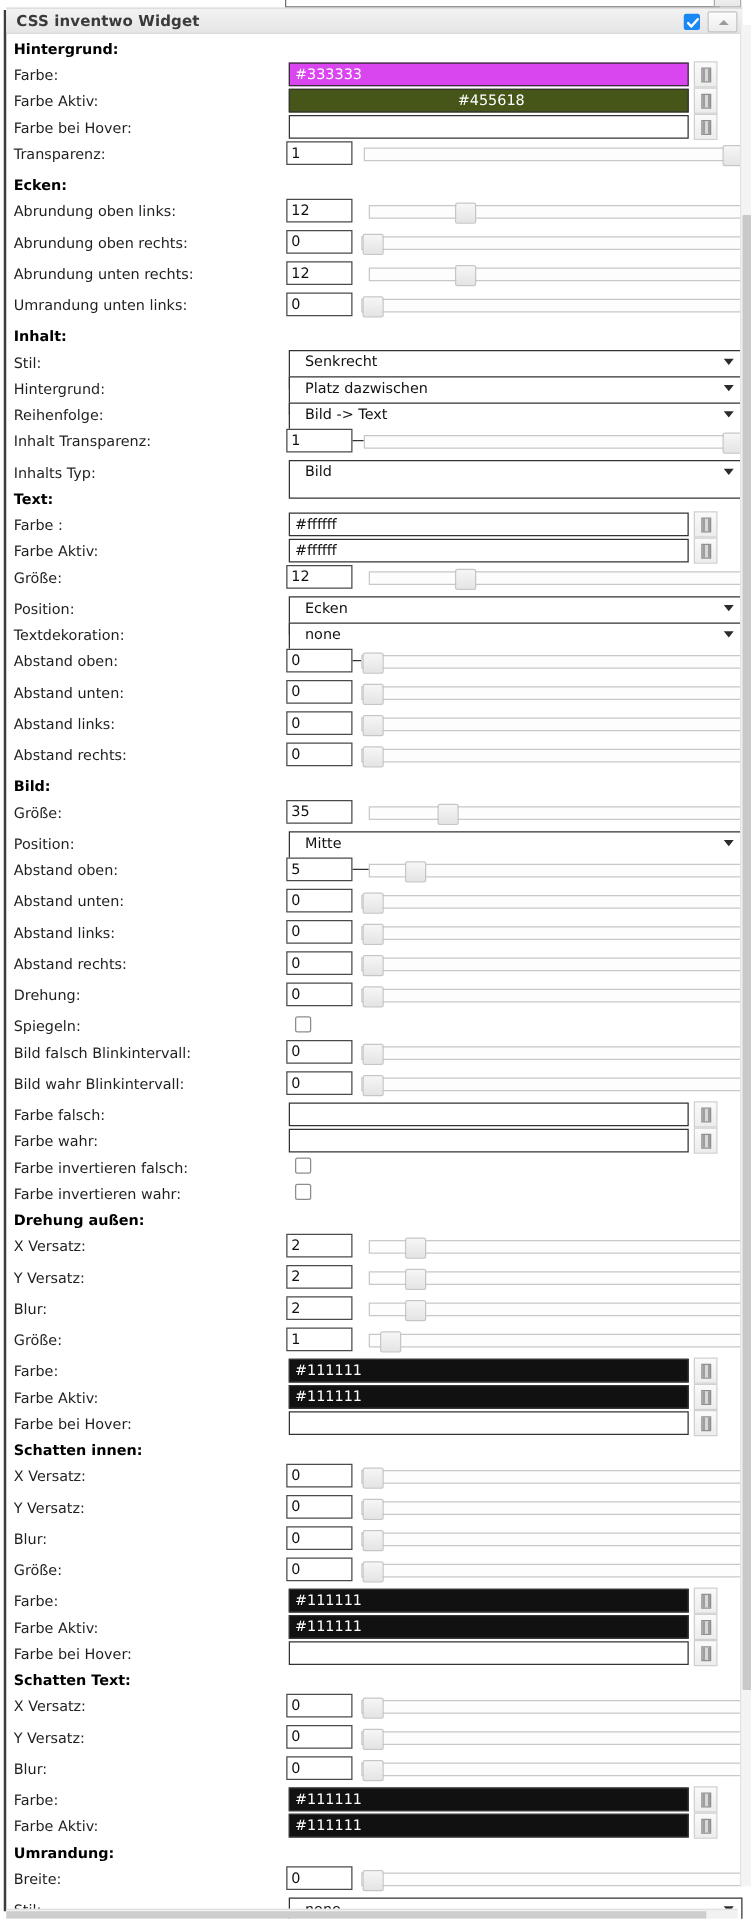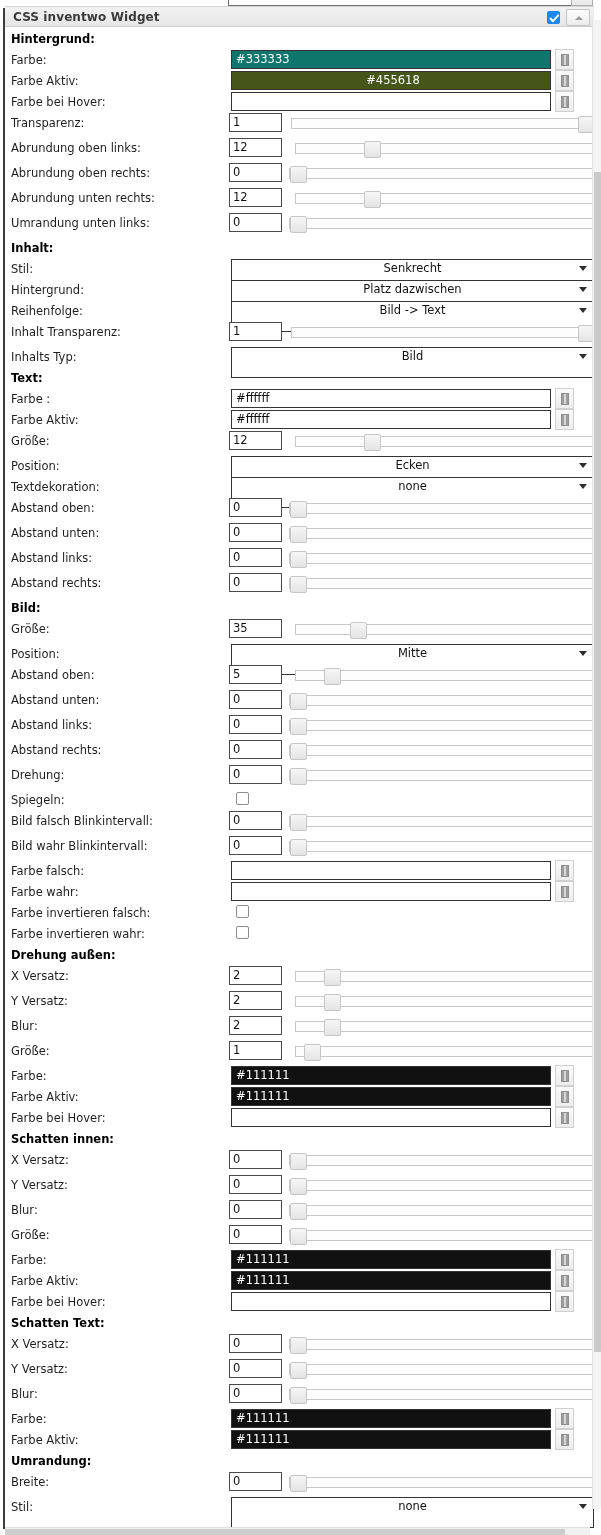--- a/index.html
+++ b/index.html
@@ -97,21 +97,21 @@
   .colorbtn .glyph{
     position:absolute;left:5px;top:4px;width:8px;height:12px;
     background:linear-gradient(90deg,#9d9d9d 0 2px,#d8d8d8 2px 4px,#9d9d9d 4px 6px,#d8d8d8 6px 8px);
     border:1px solid #8f8f8f;box-sizing:border-box;
   }
 
   
   .select{
     position:absolute;left:226px;top:1px;width:363px;height:31px;
     border:1px solid #333;background:#fff;box-sizing:border-box;
-    font-size:11.5px;line-height:17px;padding-left:0;color:#111;text-align:center;
+    font-size:11.5px;line-height:17px;padding-left:12px;color:#111;
   }
   .select .chev{
     position:absolute;right:6px;top:6px;width:0;height:0;
     border-left:4px solid transparent;border-right:4px solid transparent;
     border-top:5px solid #2b2b2b;
   }
   
   .chk{
     position:absolute;left:231px;top:3px;width:13px;height:13px;
     border:1px solid #8d8d8d;background:#fff;border-radius:2px;box-sizing:border-box;
@@ -153,21 +153,21 @@
       <span class="tri"></span>
     </span>
   </div>
 
   <div class="rows" id="rows">
       <div class="row group tight">
         <span class="label">Hintergrund:</span>
       </div>
       <div class="row tight">
         <span class="label">Farbe:</span>
-        <div class="colorfield" style="background: #0f766e; color: rgb(255, 255, 255);">#333333</div>
+        <div class="colorfield" style="background: #d946ef; color: rgb(255, 255, 255);">#333333</div>
         <div class="colorbtn">
           <span class="glyph"></span>
         </div>
       </div>
       <div class="row tight">
         <span class="label">Farbe Aktiv:</span>
         <div class="colorfield" style="background: rgb(69, 86, 24); color: rgb(255, 255, 255); text-align: center;">#455618</div>
         <div class="colorbtn">
           <span class="glyph"></span>
         </div>
@@ -178,20 +178,23 @@
         <div class="colorbtn">
           <span class="glyph"></span>
         </div>
       </div>
       <div class="row">
         <span class="label">Transparenz:</span>
         <div class="num">1</div>
         <div class="slider" style="left: 286px; width: 303px;">
           <div class="handle" style="left: 286px;"></div>
         </div>
+      </div>
+      <div class="row group tight">
+        <span class="label">Ecken:</span>
       </div>
       <div class="row">
         <span class="label">Abrundung oben links:</span>
         <div class="num">12</div>
         <div class="slider" style="left: 290px; width: 299px;">
           <div class="handle" style="left: 67.68px;"></div>
         </div>
       </div>
       <div class="row">
         <span class="label">Abrundung oben rechts:</span>

